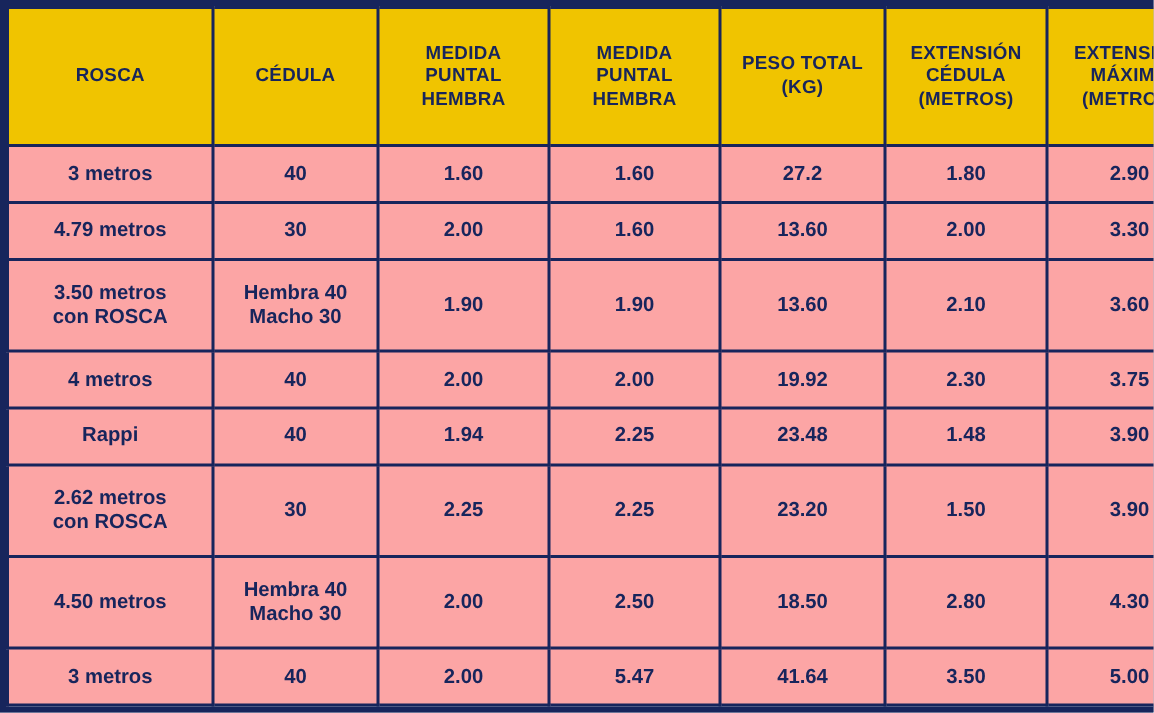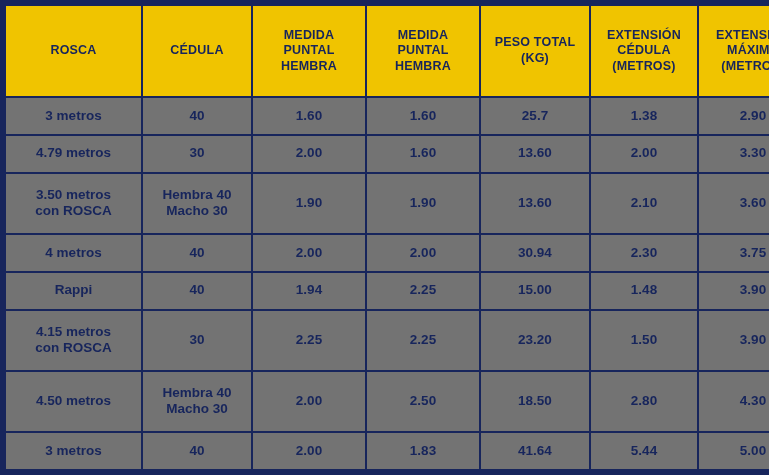--- a/index.html
+++ b/index.html
@@ -38,21 +38,21 @@
   thead th {
     background: #f0c400;
     color: #17255c;
     font-size: 12.5px;
     line-height: 1.25;
     letter-spacing: 0.2px;
     height: 86px;
     padding: 2px 2px;
   }
   tbody td {
-    background: #737373;
+    background: #fca5a5;
     font-size: 13.5px;
     padding: 4px 2px;
     line-height: 1.22;
   }
   tbody tr td:first-child {
     font-size: 13.5px;
   }
   .col-0 { width: 131px; }
   .col-1 { width: 104px; }
   .col-2 { width: 108px; }
@@ -104,22 +104,22 @@
     <tbody>
       <tr>
         <td class="col-0">
           <span class="hl">3 metros</span>
         </td>
         <td class="col-1">
           <span class="hl">40</span>
         </td>
         <td class="col-2">1.60</td>
         <td class="col-3">1.60</td>
-        <td class="col-4">25.7</td>
-        <td class="col-5">1.38</td>
+        <td class="col-4">27.2</td>
+        <td class="col-5">1.80</td>
         <td class="col-6">2.90</td>
       </tr>
       <tr>
         <td class="col-0">
           <span class="hl">4.79 metros</span>
         </td>
         <td class="col-1">
           <span class="hl">30</span>
         </td>
         <td class="col-2">2.00</td>
@@ -145,40 +145,40 @@
       </tr>
       <tr>
         <td class="col-0">
           <span class="hl">4 metros</span>
         </td>
         <td class="col-1">
           <span class="hl">40</span>
         </td>
         <td class="col-2">2.00</td>
         <td class="col-3">2.00</td>
-        <td class="col-4">30.94</td>
+        <td class="col-4">19.92</td>
         <td class="col-5">2.30</td>
         <td class="col-6">3.75</td>
       </tr>
       <tr>
         <td class="col-0">
           <span class="hl">Rappi</span>
         </td>
         <td class="col-1">
           <span class="hl">40</span>
         </td>
         <td class="col-2">1.94</td>
         <td class="col-3">2.25</td>
-        <td class="col-4">15.00</td>
+        <td class="col-4">23.48</td>
         <td class="col-5">1.48</td>
         <td class="col-6">3.90</td>
       </tr>
       <tr>
         <td class="col-0">
-          <span class="hl">4.15 metros</span>
+          <span class="hl">2.62 metros</span>
           <span class="hl">con ROSCA</span>
         </td>
         <td class="col-1">
           <span class="hl">30</span>
         </td>
         <td class="col-2">2.25</td>
         <td class="col-3">2.25</td>
         <td class="col-4">23.20</td>
         <td class="col-5">1.50</td>
         <td class="col-6">3.90</td>
@@ -198,20 +198,20 @@
         <td class="col-6">4.30</td>
       </tr>
       <tr>
         <td class="col-0">
           <span class="hl">3 metros</span>
         </td>
         <td class="col-1">
           <span class="hl">40</span>
         </td>
         <td class="col-2">2.00</td>
-        <td class="col-3">1.83</td>
+        <td class="col-3">5.47</td>
         <td class="col-4">41.64</td>
-        <td class="col-5">5.44</td>
+        <td class="col-5">3.50</td>
         <td class="col-6">5.00</td>
       </tr>
     </tbody>
   </table>
 </div>
 
 </body></html>

